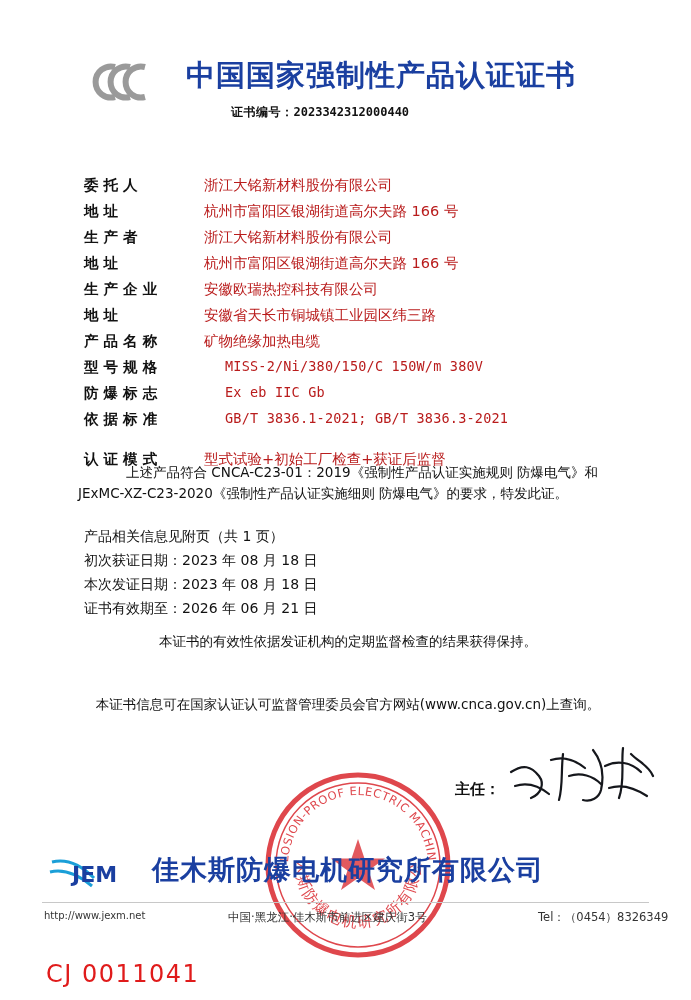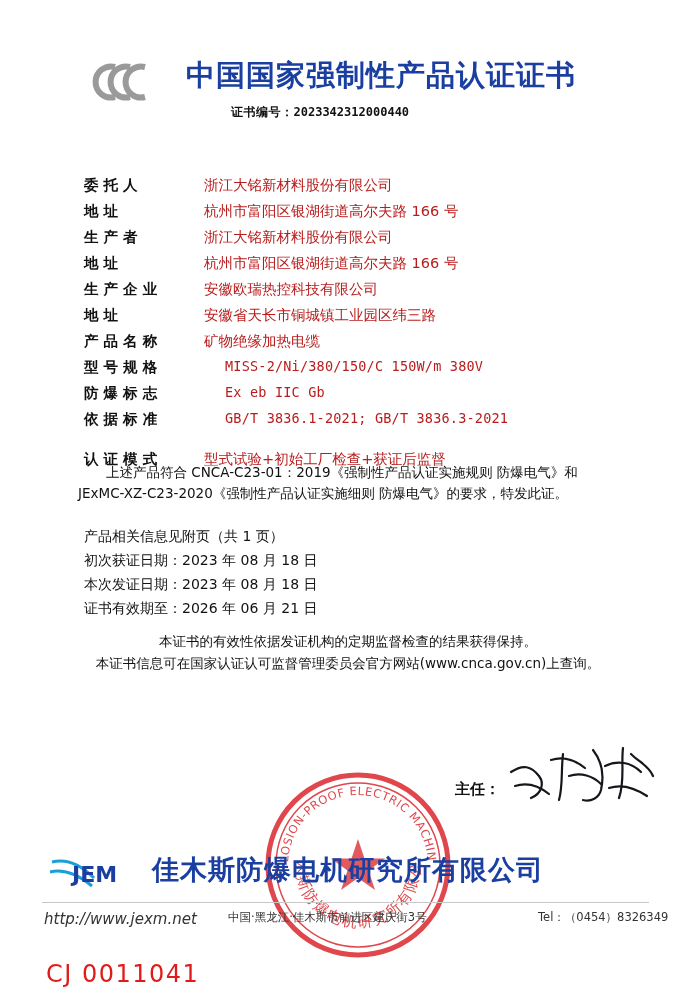--- a/index.html
+++ b/index.html
@@ -107,21 +107,21 @@
   
   .statement {
     position: absolute;
     left: 78px; top: 462px;
     width: 540px;
     font-size: 13.5px;
     line-height: 21px;
     color: #111;
     font-family: "DejaVu Sans", "Liberation Sans", sans-serif;
   }
-  .statement .l1 { text-indent: 28px; }
+  .statement .l1 { text-indent: 28px; text-align: center; }
   .statement .l2 { text-indent: 0px; }
 
   
   .dates {
     position: absolute;
     left: 84px; top: 524px;
     font-size: 14px;
     line-height: 24px;
     color: #111;
     font-family: "DejaVu Sans", "Liberation Sans", sans-serif;
@@ -133,21 +133,21 @@
     position: absolute;
     left: 78px; top: 630px;
     width: 540px;
     font-size: 13.5px;
     line-height: 22px;
     color: #111;
     text-align: center;
     font-family: "DejaVu Sans", "Liberation Sans", sans-serif;
   }
   .notes .n1 { text-align: center; }
-  .notes .n2 { text-align: center; }
+  .notes .n2 { text-align: center; margin-top: 41px; }
 
   
   .sign-label {
     position: absolute;
     left: 455px; top: 780px;
     font-size: 15px;
     font-weight: 700;
     color: #111;
     font-family: "DejaVu Sans", "Liberation Sans", sans-serif;
   }
@@ -188,24 +188,23 @@
     font-size: 27px;
     font-weight: 700;
     color: #1a3fa0;
     letter-spacing: 1px;
     white-space: nowrap;
     font-family: "DejaVu Sans", "Liberation Sans", sans-serif;
   }
   .footer-url {
     position: absolute;
     left: 44px; top: 910px;
-    font-size: 15px;
+    font-size: 10px;
     color: #333;
     font-family: "DejaVu Sans", "Liberation Sans", sans-serif;
-    font-style: italic;
   }
   .footer-addr {
     position: absolute;
     left: 228px; top: 910px;
     font-size: 11.5px;
     color: #333;
     white-space: nowrap;
     font-family: "DejaVu Sans", "Liberation Sans", sans-serif;
   }
   .footer-tel {

